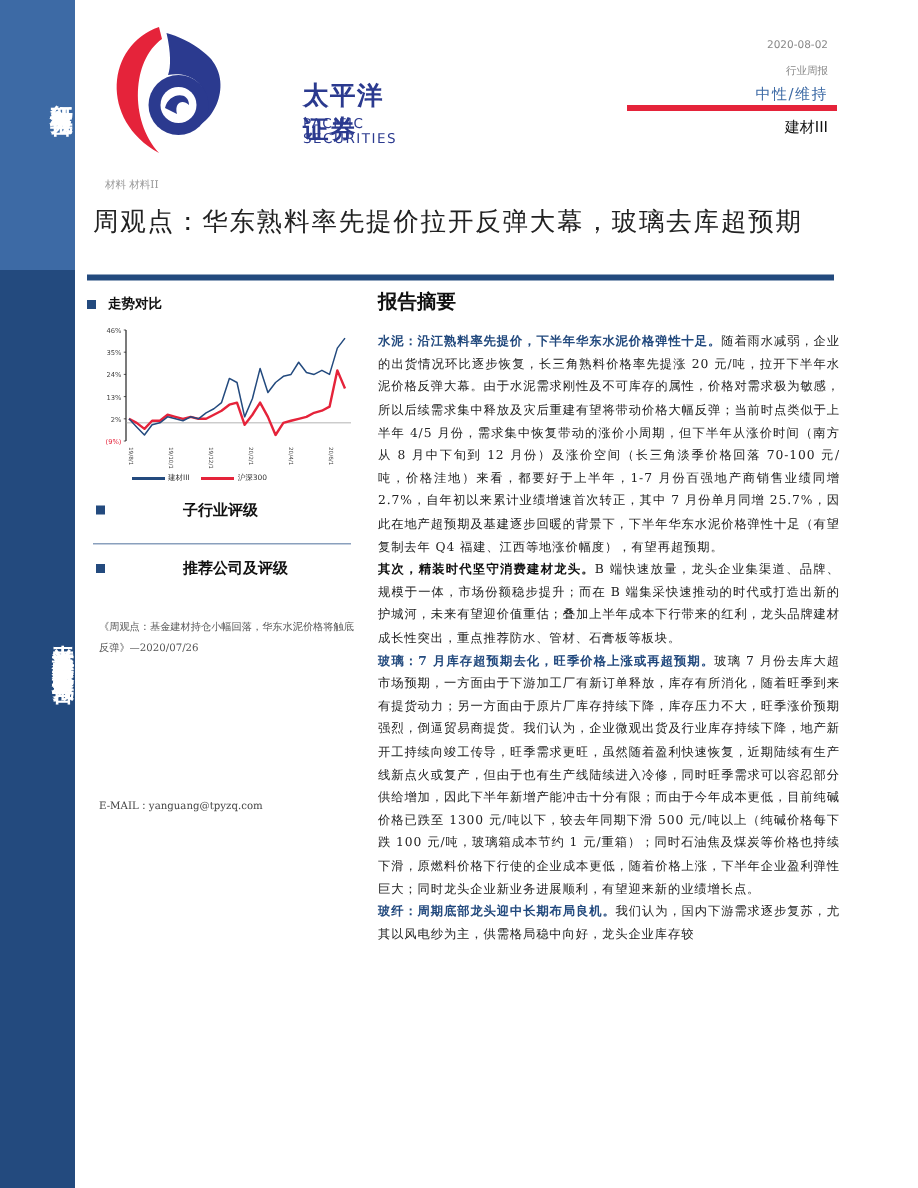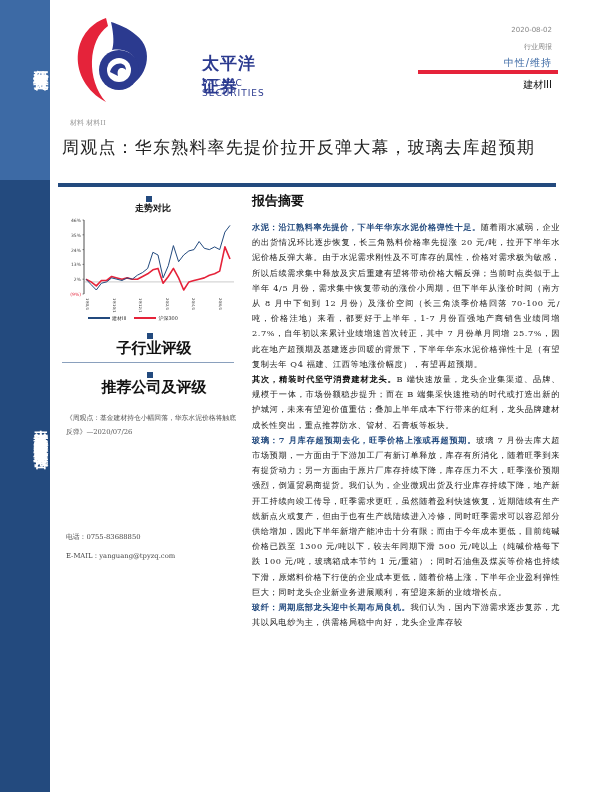--- a/index.html
+++ b/index.html
@@ -39,24 +39,24 @@
   .hdr-rating { top: 56px; font-size: 10px; color: #3d6aa5; letter-spacing: 1px; }
   .red-bar { position: absolute; left: 418px; top: 70px; width: 140px; height: 4px; background: #e5233a; }
   .hdr-sector { top: 78px; font-size: 10px; color: #111; }
 
   
   .title { position: absolute; left: 62px; top: 136px; font-size: 17px; color: #222; letter-spacing: 1.2px; }
   .title-rule { position: absolute; left: 58px; top: 183px; width: 498px; height: 4px; background: #234a7e; }
 
   
   .lcol { position: absolute; left: 58px; top: 188px; width: 190px; }
-  .sec-head { display: flex; align-items: center; font-weight: bold; color: #111; flex-direction: column; }
+  .sec-head { display: flex; align-items: center; font-weight: bold; color: #111; }
   .sq { width: 6px; height: 6px; background: #234a7e; margin-right: 8px; display: inline-block; }
   .sec-head.small { font-size: 9px; }
-  .sec-head.big { font-size: 15px; }
+  .sec-head.big { font-size: 10px; gap: 44px; }
 
   .chart-box { position: absolute; left: 0; top: 26px; width: 180px; height: 110px; }
   .legend { position: absolute; left: 22px; top: 207px; display: flex; align-items: center; font-size: 5px; color: #333; font-family: "DejaVu Sans", sans-serif; }
   .legend .ln { width: 22px; height: 2px; display: inline-block; margin-right: 2px; }
   .legend .item { display: flex; align-items: center; margin-right: 8px; }
 
   .sub-rating { position: absolute; left: 64px; top: 333px; width: 180px; }
   .divider { position: absolute; left: 62px; top: 362px; width: 172px; height: 1px; background: #8aa0bd; }
   .rec-co { position: absolute; left: 64px; top: 372px; width: 180px; }
 
@@ -164,21 +164,20 @@
     <span class="sq"></span>
     <span>推荐公司及评级</span>
   </div>
 </div>
 
 <div class="related">
   <div class="item">《周观点：基金建材持仓小幅回落，华东水泥价格将触底反弹》—2020/07/26</div>
 </div>
 
 <div class="analyst">
-  <div>电话：0755-83688850</div>
   <div>E-MAIL：yanguang@tpyzq.com</div>
 </div>
 
 <div class="rcol">
   <div class="summary-title">报告摘要</div>
 
   <p class="para">
     <span class="hl">水泥：沿江熟料率先提价，下半年华东水泥价格弹性十足。</span><span>随着雨水减弱，企业的出货情况环比逐步恢复，长三角熟料价格率先提涨 20 元/吨，拉开下半年水泥价格反弹大幕。由于水泥需求刚性及不可库存的属性，价格对需求极为敏感，所以后续需求集中释放及灾后重建有望将带动价格大幅反弹；当前时点类似于上半年 4/5 月份，需求集中恢复带动的涨价小周期，但下半年从涨价时间（南方从 8 月中下旬到 12 月份）及涨价空间（长三角淡季价格回落 70-100 元/吨，价格洼地）来看，都要好于上半年，1-7 月份百强地产商销售业绩同增 2.7%，自年初以来累计业绩增速首次转正，其中 7 月份单月同增 25.7%，因此在地产超预期及基建逐步回暖的背景下，下半年华东水泥价格弹性十足（有望复制去年 Q4 福建、江西等地涨价幅度），有望再超预期。</span>
   </p>
   <p class="para">

